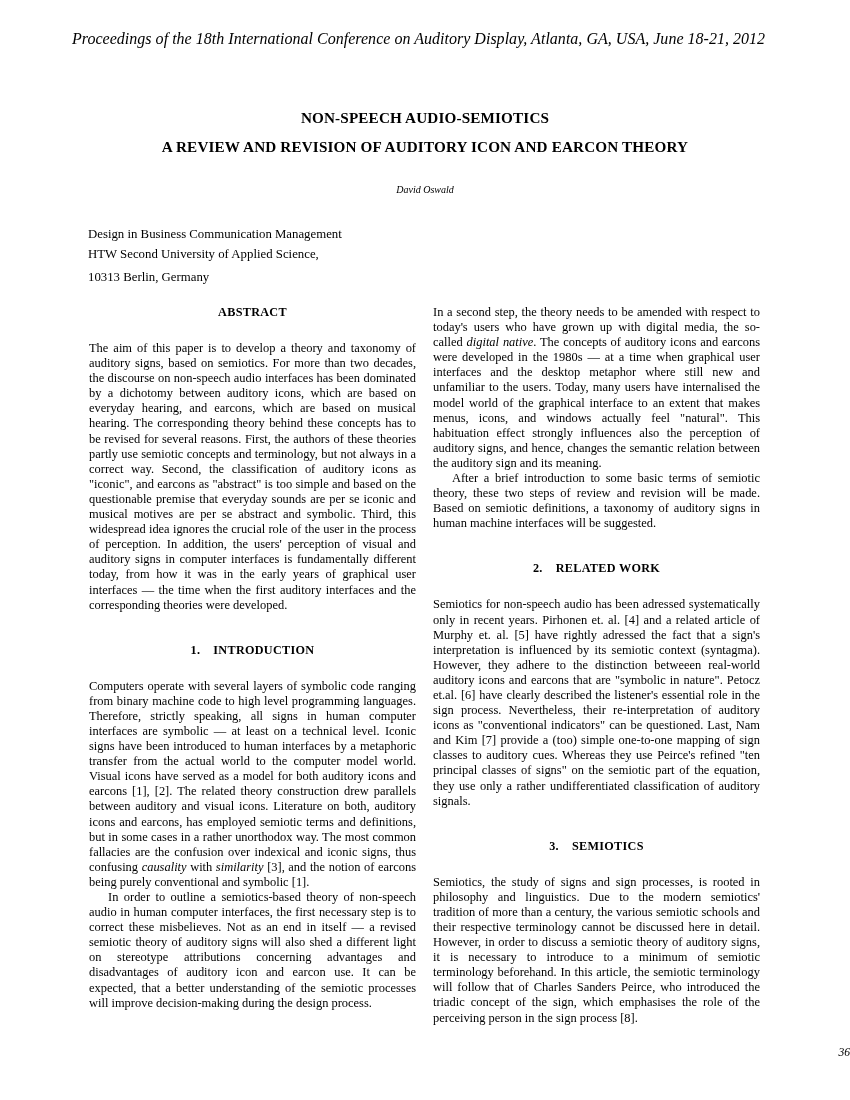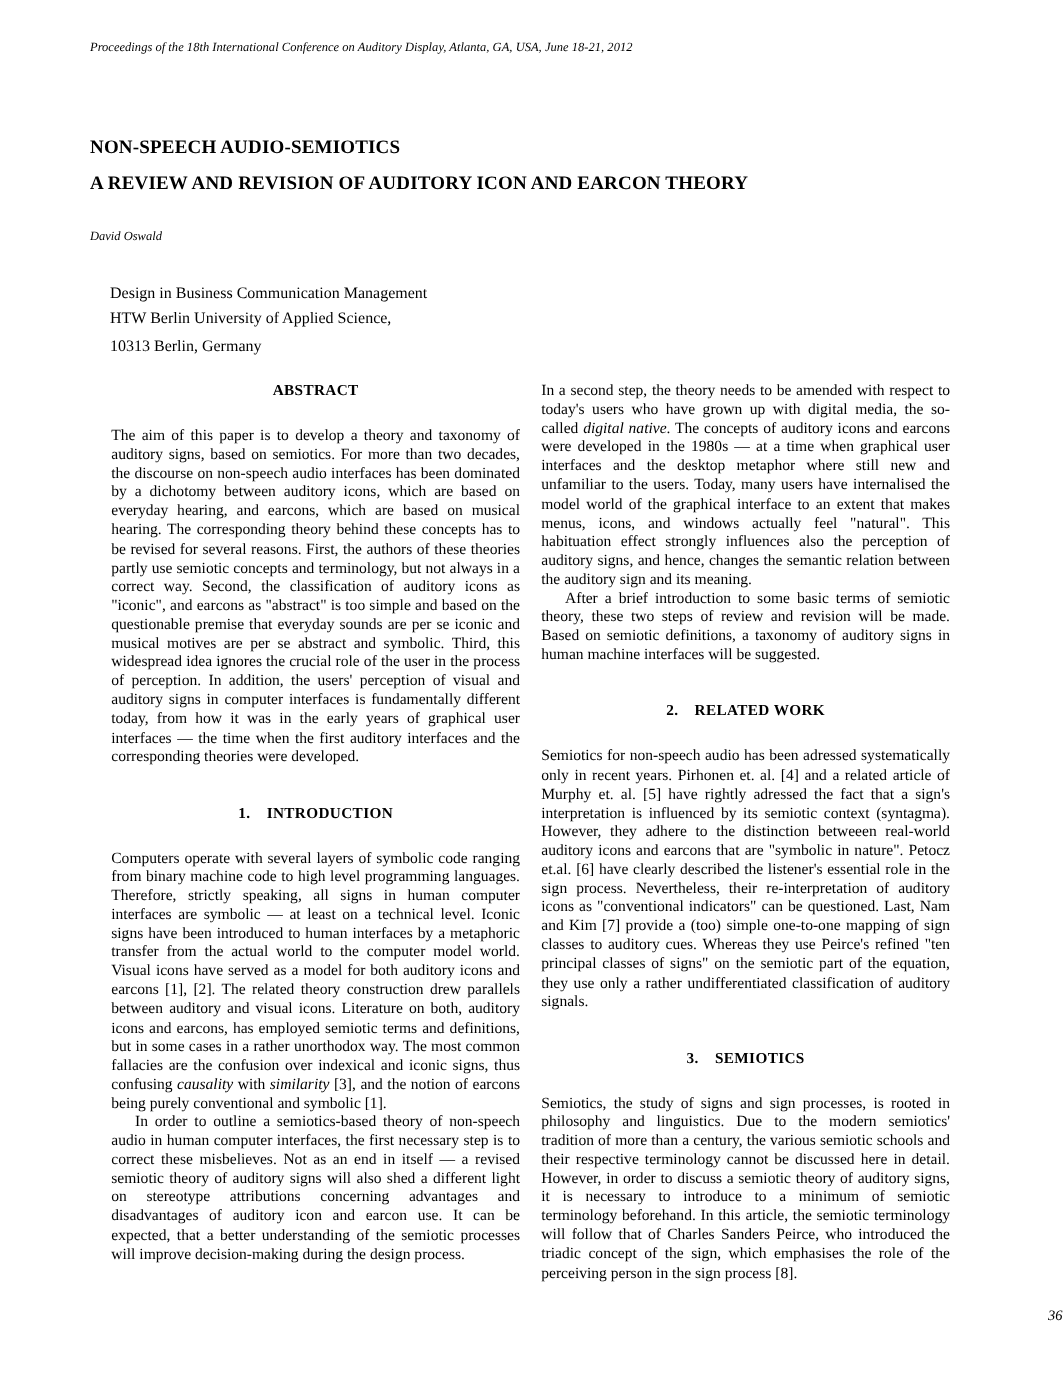--- a/index.html
+++ b/index.html
@@ -26,32 +26,33 @@
     padding: 0;
   }
 
   
   .running-head {
     position: absolute;
     left: 72px;
     top: 32px;
     width: 706px;
     font-style: italic;
-    font-size: 10px;
+    font-size: 16px;
     letter-spacing: 0.02px;
     line-height: 14px;
     white-space: nowrap;
   }
 
   
   .title-block {
     position: absolute;
     left: 72px;
     top: 103px;
     width: 706px;
+    text-align: center;
   }
   .title-line {
     font-weight: bold;
     font-size: 15.2px;
     line-height: 29px;
     letter-spacing: 0.15px;
   }
   .author {
     margin-top: 21px;
     font-style: italic;
@@ -138,21 +139,21 @@
   <div class="running-head">Proceedings of the 18th International Conference on Auditory Display, Atlanta, GA, USA, June 18-21, 2012</div>
 
   <div class="title-block">
     <div class="title-line">NON-SPEECH AUDIO-SEMIOTICS</div>
     <div class="title-line">A REVIEW AND REVISION OF AUDITORY ICON AND EARCON THEORY</div>
     <div class="author">David Oswald</div>
   </div>
 
   <div class="affil-block">
     <div class="affil-line">Design in Business Communication Management</div>
-    <div class="affil-line">HTW Berlin University of Applied Science,</div>
+    <div class="affil-line">HTW Second University of Applied Science,</div>
     <div class="affil-line spaced">10313 Berlin, Germany</div>
   </div>
 
   <div class="columns">
 
     <div class="col col-left" id="col-left">
         <div class="sec-head">ABSTRACT</div>
         <div style="height: 21px;"></div>
         <p class="body"><span>The aim of this paper is to develop a theory and taxonomy of auditory signs, based on semiotics. For more than two decades, the discourse on non-speech audio interfaces has been dominated by a dichotomy between auditory icons, which are based on everyday hearing, and earcons, which are based on musical hearing. The corresponding theory behind these concepts has to be revised for several reasons. First, the authors of these theories partly use semiotic concepts and terminology, but not always in a correct way. Second, the classification of auditory icons as "iconic", and earcons as "abstract" is too simple and based on the questionable premise that everyday sounds are per se iconic and musical motives are per se abstract and symbolic. Third, this widespread idea ignores the crucial role of the user in the process of perception. In addition, the users' perception of visual and auditory signs in computer interfaces is fundamentally different today, from how it was in the early years of graphical user interfaces — the time when the first auditory interfaces and the corresponding theories were developed.</span></p>
         <div style="height: 30px;"></div>

